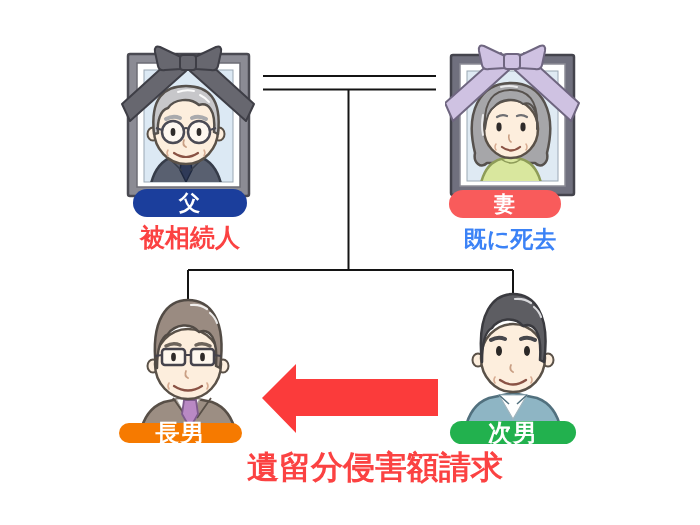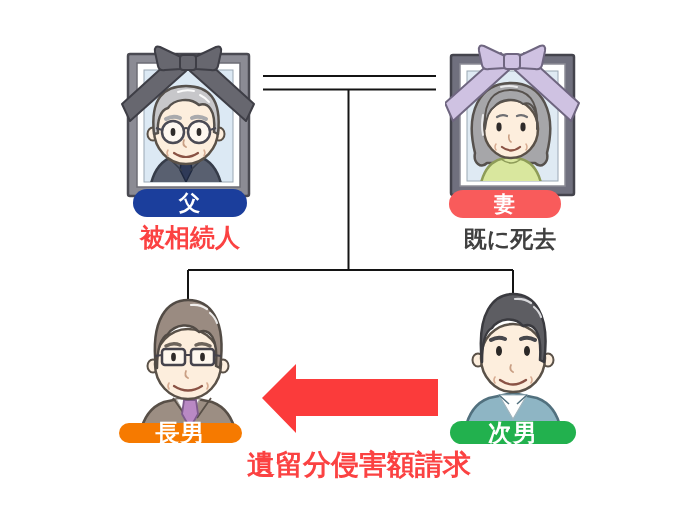--- a/index.html
+++ b/index.html
@@ -14,21 +14,21 @@
   }
   .badge-father{left:133px;top:189px;width:114px;height:28px;font-size:21px;}
   .badge-wife{left:449px;top:190px;width:112px;height:28px;font-size:21px;}
   .badge-eldest{left:119px;top:423px;width:123px;height:20px;font-size:24px;}
   .badge-second{left:450px;top:421px;width:126px;height:23px;font-size:24px;}
   .note{
     position:absolute;font-weight:bold;text-align:center;z-index:4;white-space:nowrap;font-family:Liberation Mono, monospace;
   }
   .note-father{left:110px;top:221px;width:160px;font-size:25px;}
   .note-wife{left:430px;top:224px;width:160px;font-size:23px;}
-  .note-arrow{left:247px;top:446px;width:204px;font-size:28px;}
+  .note-arrow{left:247px;top:446px;width:204px;font-size:32px;}
   .lines{left:0;top:0;z-index:1;}
   .portrait{z-index:2;}
   .person{z-index:2;}
   .arrow{left:255px;top:358px;z-index:3;}
 </style>
 </head>
 <body>
 
 <div class="canvas">
 
@@ -163,16 +163,16 @@
     <span>妻</span>
   </div>
   <div class="badge badge-eldest" style="background-color: rgb(246, 122, 0);">
     <span>長男</span>
   </div>
   <div class="badge badge-second" style="background-color: rgb(34, 177, 78);">
     <span>次男</span>
   </div>
 
   <div class="note note-father" style="color: rgb(251, 66, 66);">被相続人</div>
-  <div class="note note-wife" style="color: #404040;">既に死去</div>
+  <div class="note note-wife" style="color: #3b82f6;">既に死去</div>
   <div class="note note-arrow" style="color: rgb(251, 66, 66);">遺留分侵害額請求</div>
 
 </div>
 
 </body></html>

